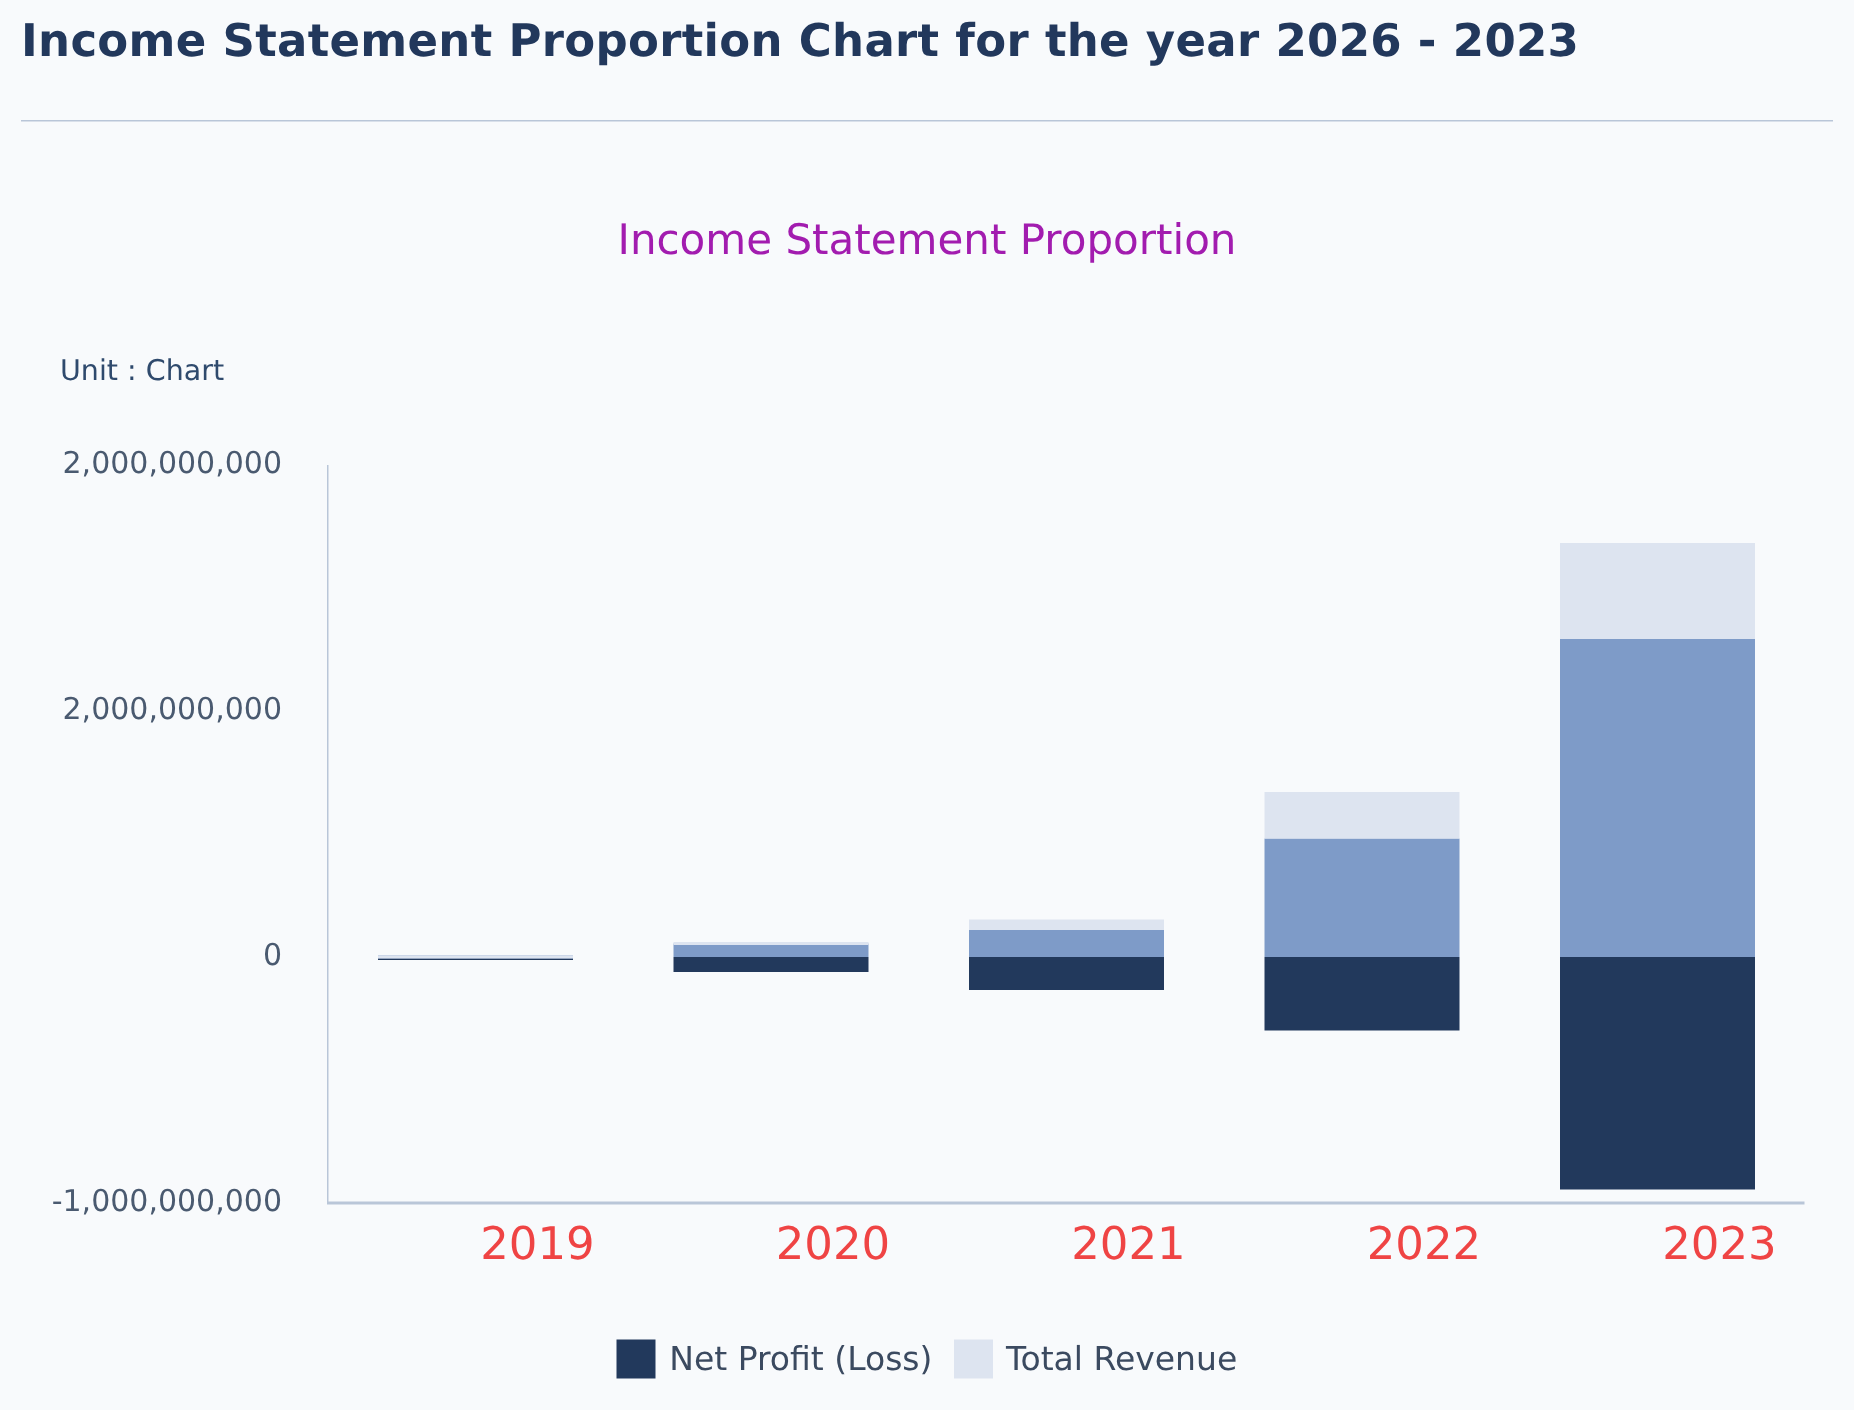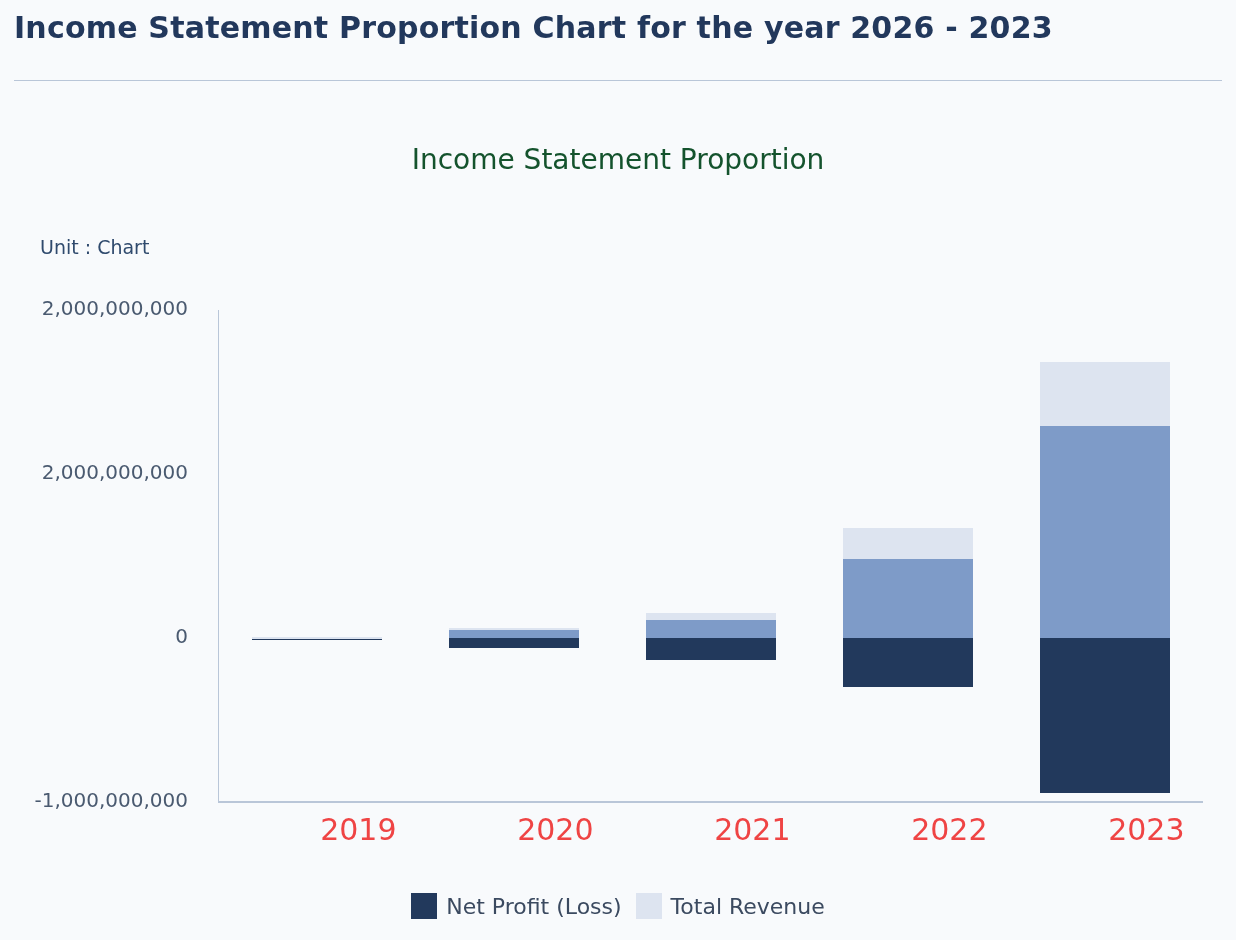--- a/index.html
+++ b/index.html
@@ -38,21 +38,21 @@
     height: 1px;
     background: #b9c6d8;
   }
   .chart-title {
     position: absolute;
     left: 0;
     top: 143px;
     width: 1236px;
     text-align: center;
     font-size: 28px;
-    color: #14532d;
+    color: #a21caf;
   }
   .unit-label {
     position: absolute;
     left: 40px;
     top: 236px;
     font-size: 19px;
     color: #2f4a6d;
   }
 
   

